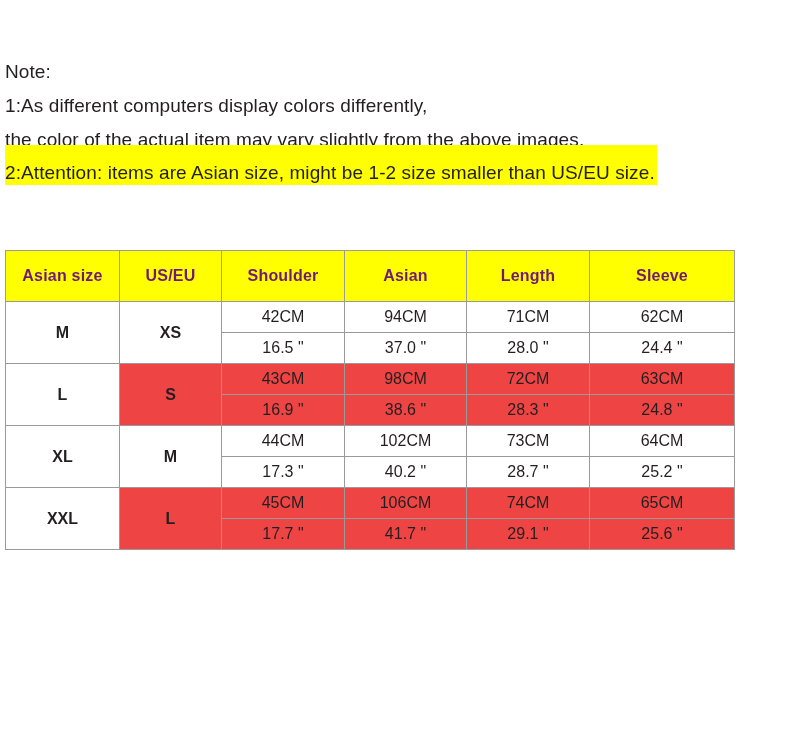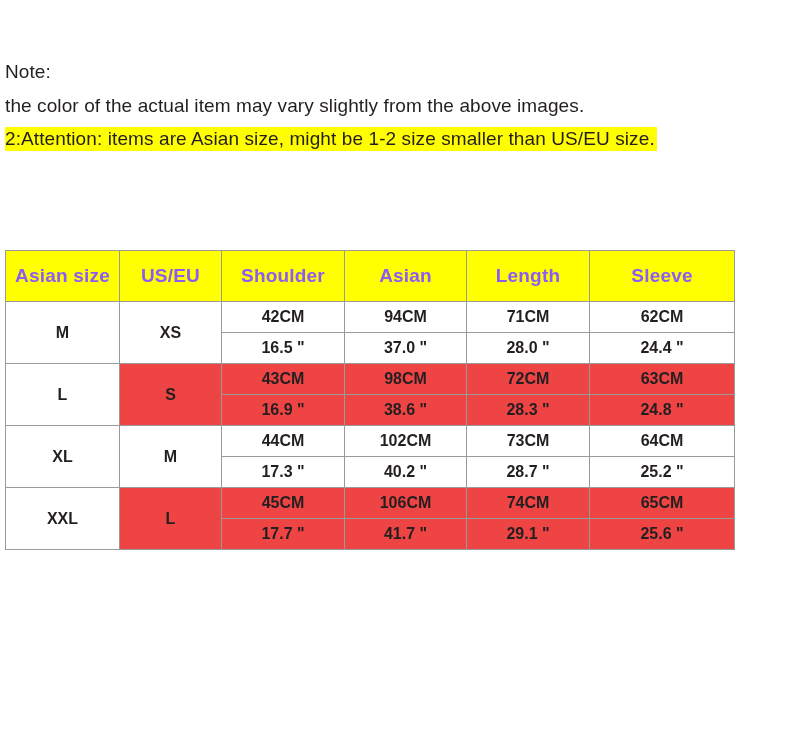--- a/index.html
+++ b/index.html
@@ -27,21 +27,21 @@
   }
   .note-line {
     font-size: 19px;
     line-height: 34px;
     color: #231f20;
     white-space: nowrap;
     letter-spacing: 0.1px;
   }
   .note-line .hl {
     background: #ffff00;
-    padding: 1px 2px 2px 0;
+    padding: 17px 2px 2px 0;
     box-decoration-break: clone;
     -webkit-box-decoration-break: clone;
   }
   .note-line.highlighted {
     line-height: 32px;
   }
 
   
   .size-table-wrap {
     position: absolute;
@@ -59,58 +59,58 @@
     border: 1px solid #9a9a9a;
     text-align: center;
     vertical-align: middle;
     font-size: 16px;
     color: #231f20;
     padding: 0;
   }
   table.size-table thead th {
     background: #ffff00;
     font-weight: bold;
-    font-size: 19px;
+    font-size: 16px;
     height: 50px;
-    color: #8b5cf6;
+    color: #701a75;
     letter-spacing: 0.2px;
   }
   
   col.c-asian  { width: 114px; }
   col.c-useu   { width: 102px; }
   col.c-meas   { width: 123px; }
   col.c-meas2  { width: 122px; }
   col.c-meas3  { width: 123px; }
   col.c-meas4  { width: 145px; }
 
   td.sizecell {
     font-weight: bold;
     font-size: 17px;
     height: 60px;
   }
   td.meas {
     height: 30px;
     font-size: 16px;
     color: #231f20;
-    font-weight: bold;
   }
   
   .band td.meas,
   .band td.sizecell.useu {
     background: #ef4444;
   }
   td.sizecell.asian {
     background: #ffffff;
   }
 </style>
 </head>
 <body>
 
 <div class="notes" id="notes-block">
     <div class="note-line">Note:</div>
+    <div class="note-line">1:As different computers display colors differently,</div>
     <div class="note-line">the color of the actual item may vary slightly from the above images.</div>
     <div class="note-line highlighted"><span class="hl">2:Attention: items are Asian size, might be 1-2 size smaller than US/EU size.</span></div>
   </div>
 
 <div class="size-table-wrap">
   <table class="size-table">
     <colgroup>
       <col class="c-asian">
         <col class="c-useu">
         <col class="c-meas">

